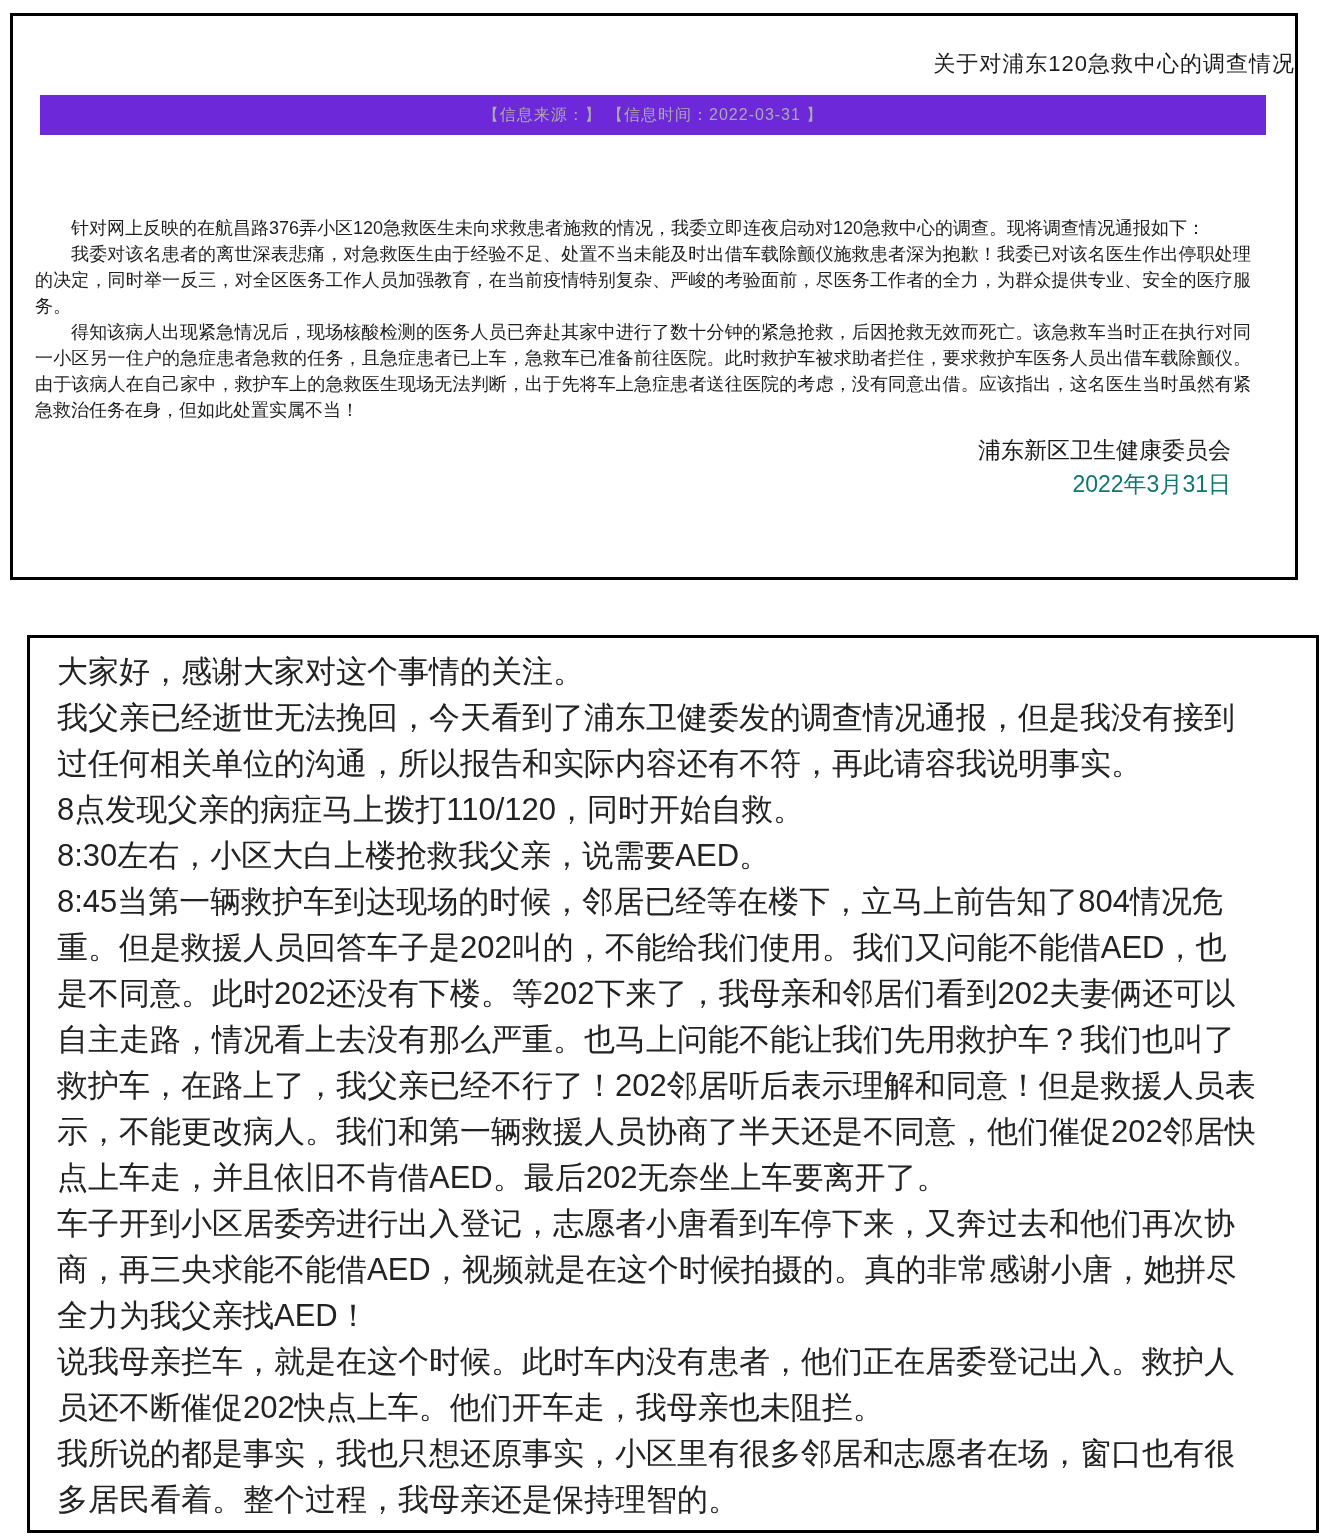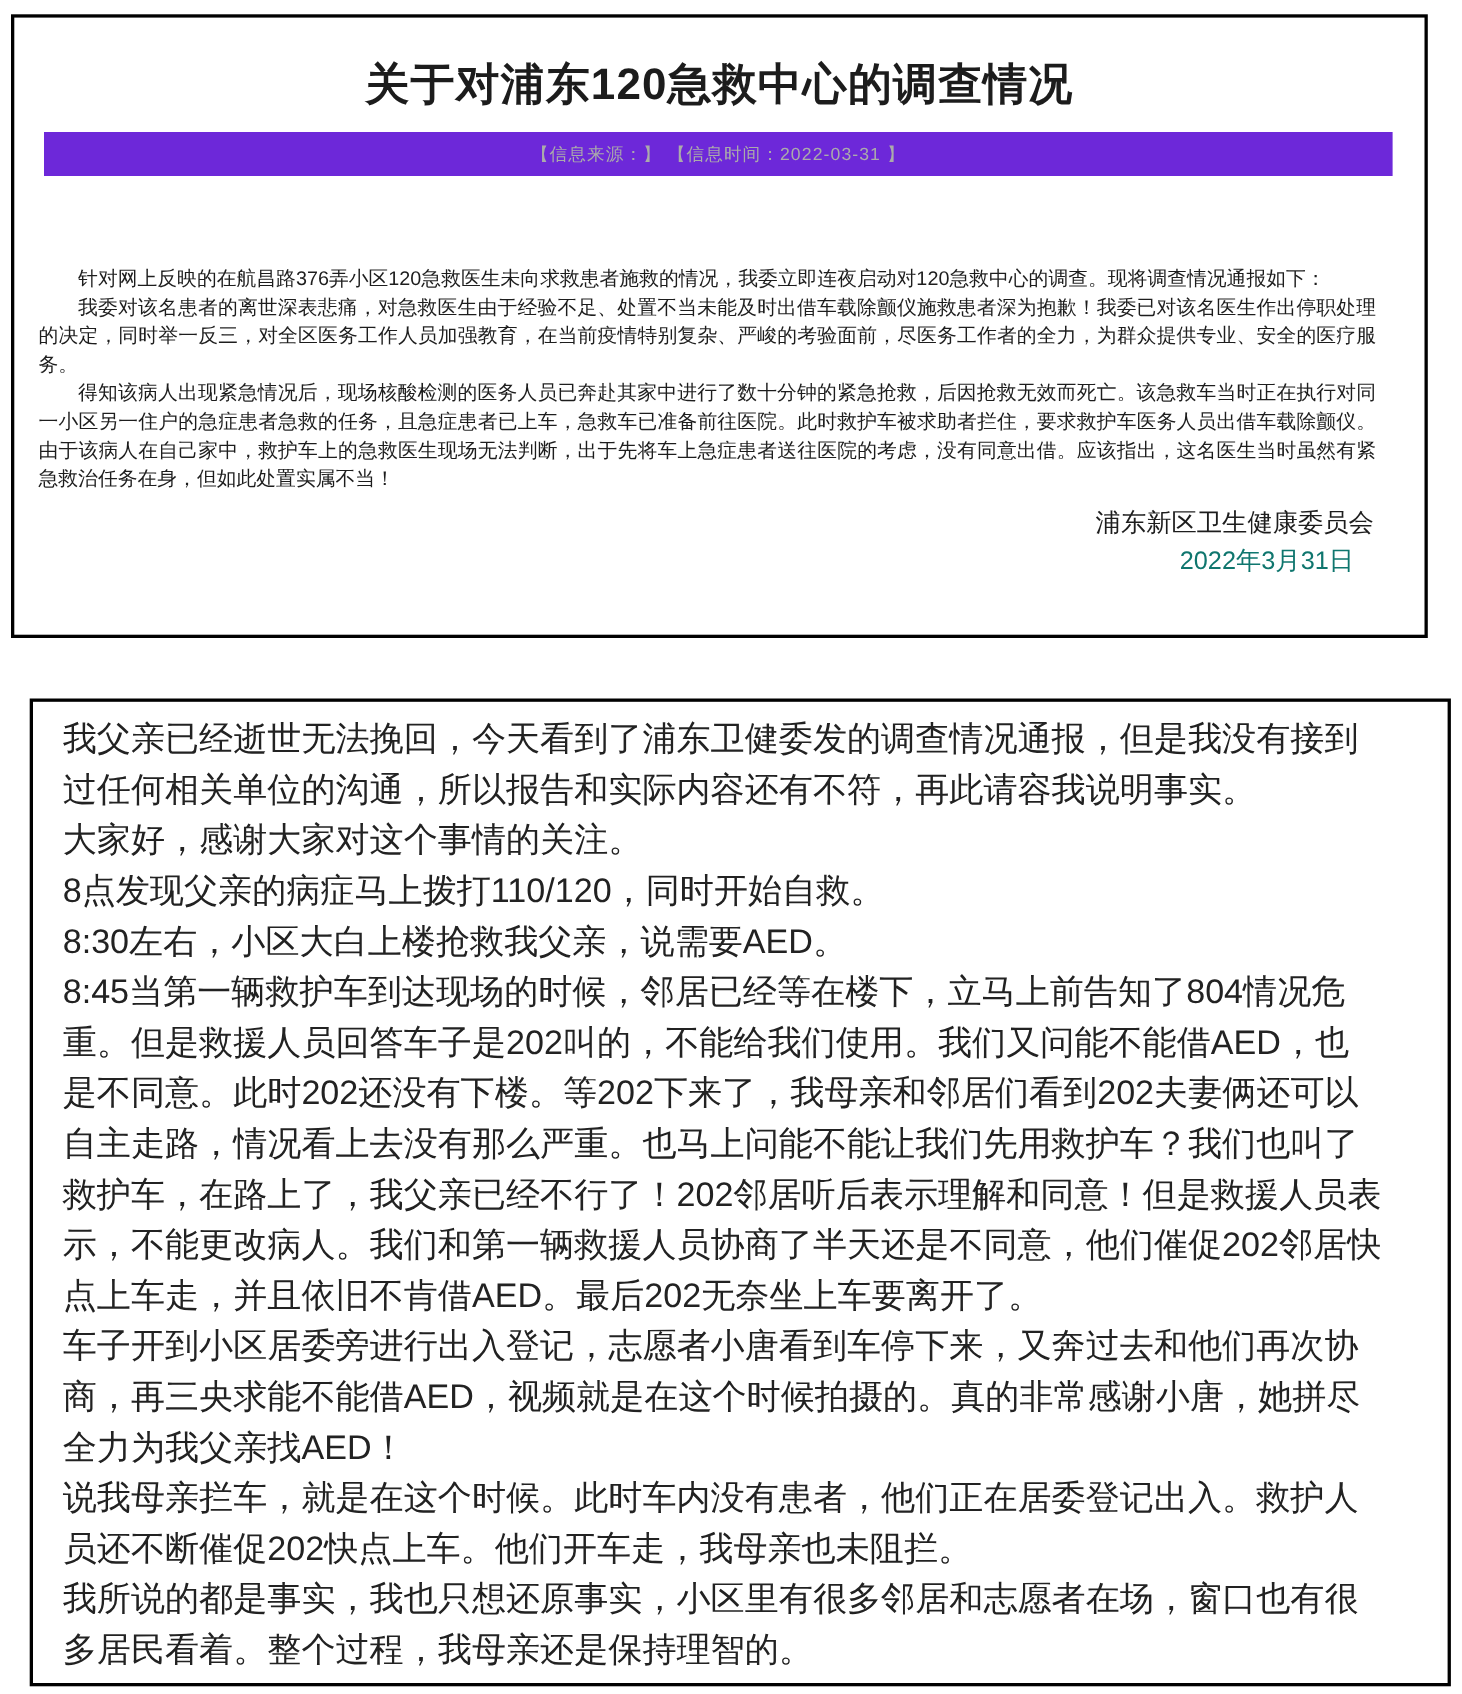--- a/index.html
+++ b/index.html
@@ -15,23 +15,23 @@
   .notice-panel {
     margin: 13px 0 0 10px;
     width: 1288px;
     height: 567px;
     border: 3px solid #000000;
     background: #ffffff;
     overflow: hidden;
   }
   .notice-title {
     margin-top: 33px;
-    text-align: center;
-    font-size: 40px;
-    font-weight: 700;
+    text-align: right;
+    font-size: 22px;
+    font-weight: 400;
     color: #1c1c1c;
     letter-spacing: 1px;
   }
   .meta-bar {
     margin: 16px 29px 0 27px;
     height: 40px;
     background: #6d28d9;
     display: flex;
     align-items: center;
     justify-content: center;
@@ -45,21 +45,21 @@
     margin-top: 80px;
     padding: 0 44px 0 22px;
     font-size: 18px;
     line-height: 26px;
     color: #1d1d1d;
     text-align: justify;
   }
   .notice-body p { margin: 0; text-indent: 2em; }
   .notice-sign {
     margin-top: 12px;
-    padding-right: 46px;
+    padding-right: 64px;
     text-align: right;
     font-size: 23px;
     color: #1d1d1d;
   }
   .notice-date {
     margin-top: 3px;
     padding-right: 64px;
     text-align: right;
     font-size: 23px;
     color: #0f766e;
@@ -97,21 +97,21 @@
     <p>针对网上反映的在航昌路376弄小区120急救医生未向求救患者施救的情况，我委立即连夜启动对120急救中心的调查。现将调查情况通报如下：</p>
     <p>我委对该名患者的离世深表悲痛，对急救医生由于经验不足、处置不当未能及时出借车载除颤仪施救患者深为抱歉！我委已对该名医生作出停职处理的决定，同时举一反三，对全区医务工作人员加强教育，在当前疫情特别复杂、严峻的考验面前，尽医务工作者的全力，为群众提供专业、安全的医疗服务。</p>
     <p>得知该病人出现紧急情况后，现场核酸检测的医务人员已奔赴其家中进行了数十分钟的紧急抢救，后因抢救无效而死亡。该急救车当时正在执行对同一小区另一住户的急症患者急救的任务，且急症患者已上车，急救车已准备前往医院。此时救护车被求助者拦住，要求救护车医务人员出借车载除颤仪。由于该病人在自己家中，救护车上的急救医生现场无法判断，出于先将车上急症患者送往医院的考虑，没有同意出借。应该指出，这名医生当时虽然有紧急救治任务在身，但如此处置实属不当！</p>
   </div>
 
   <div class="notice-sign">浦东新区卫生健康委员会</div>
   <div class="notice-date">2022年3月31日</div>
 </div>
 
 <div class="statement-panel">
+  <p>大家好，感谢大家对这个事情的关注。</p>
   <p>我父亲已经逝世无法挽回，今天看到了浦东卫健委发的调查情况通报，但是我没有接到过任何相关单位的沟通，所以报告和实际内容还有不符，再此请容我说明事实。</p>
-  <p>大家好，感谢大家对这个事情的关注。</p>
   <p>8点发现父亲的病症马上拨打110/120，同时开始自救。</p>
   <p>8:30左右，小区大白上楼抢救我父亲，说需要AED。</p>
   <p>8:45当第一辆救护车到达现场的时候，邻居已经等在楼下，立马上前告知了804情况危重。但是救援人员回答车子是202叫的，不能给我们使用。我们又问能不能借AED，也是不同意。此时202还没有下楼。等202下来了，我母亲和邻居们看到202夫妻俩还可以自主走路，情况看上去没有那么严重。也马上问能不能让我们先用救护车？我们也叫了救护车，在路上了，我父亲已经不行了！202邻居听后表示理解和同意！但是救援人员表示，不能更改病人。我们和第一辆救援人员协商了半天还是不同意，他们催促202邻居快点上车走，并且依旧不肯借AED。最后202无奈坐上车要离开了。</p>
   <p>车子开到小区居委旁进行出入登记，志愿者小唐看到车停下来，又奔过去和他们再次协商，再三央求能不能借AED，视频就是在这个时候拍摄的。真的非常感谢小唐，她拼尽全力为我父亲找AED！</p>
   <p>说我母亲拦车，就是在这个时候。此时车内没有患者，他们正在居委登记出入。救护人员还不断催促202快点上车。他们开车走，我母亲也未阻拦。</p>
   <p>我所说的都是事实，我也只想还原事实，小区里有很多邻居和志愿者在场，窗口也有很多居民看着。整个过程，我母亲还是保持理智的。</p>
 </div>
 
 </body></html>

